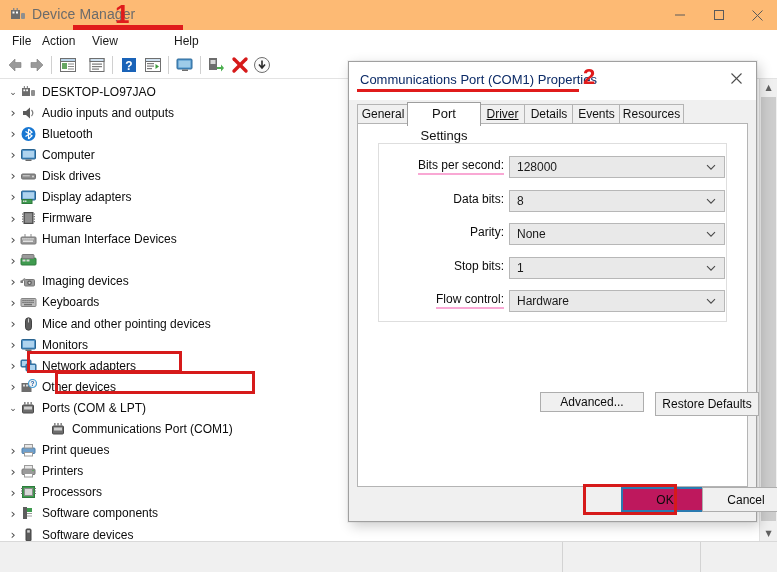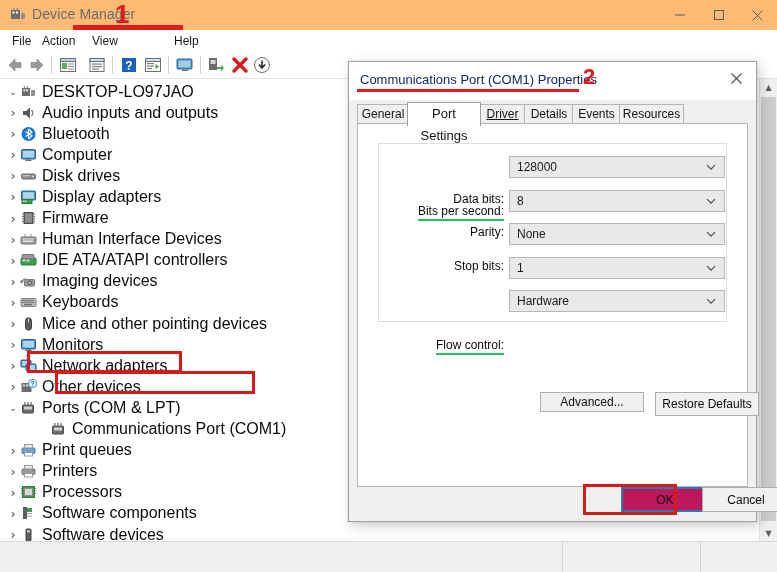--- a/index.html
+++ b/index.html
@@ -30,21 +30,21 @@
     border-bottom:1px solid #e3e3e3;}
   .tb{position:absolute;top:3px;width:20px;height:20px;}
   .tb-sep{position:absolute;top:4px;width:1px;height:18px;background:#d0d0d0;}
 
   
   .treewrap{position:absolute;left:0;top:79px;width:777px;height:463px;background:#fff;overflow:hidden;}
   .row{position:absolute;left:0;height:21px;width:760px;display:flex;align-items:center;}
   .chev{width:14px;text-align:center;font-size:9px;color:#4a4a4a;flex:0 0 14px;
     font-family:"DejaVu Sans",sans-serif;}
   .ico{width:17px;height:16px;flex:0 0 17px;margin-right:5px;position:relative;}
-  .lbl{font-size:16px;color:#0b0b0b;white-space:nowrap;font-family:"Liberation Sans",sans-serif;}
+  .lbl{font-size:12px;color:#0b0b0b;white-space:nowrap;font-family:"Liberation Sans",sans-serif;}
 
   
   .vscroll{position:absolute;right:0;top:79px;width:17px;height:463px;background:#f0f0f0;border-left:1px solid #e2e2e2;}
   .vs-arrow{position:absolute;left:0;width:17px;height:17px;display:flex;align-items:center;justify-content:center;
     color:#606060;font-size:8px;font-family:"DejaVu Sans",sans-serif;}
   .vs-up{top:0;} .vs-dn{bottom:0;}
   .vs-thumb{position:absolute;left:1px;top:18px;width:15px;height:424px;background:#cdcdcd;}
 
   
   .statusbar{position:absolute;left:0;bottom:0;width:777px;height:30px;background:#f0f0f0;
@@ -66,21 +66,21 @@
     font-family:"Liberation Sans",sans-serif;}
   .tab.active{background:#fff;top:-2px;height:23px;line-height:22px;border-color:#9e9e9e;z-index:3;font-size:13px;}
   .tabpanel{position:absolute;left:8px;top:61px;width:389px;height:362px;background:#fff;
     border:1px solid #b4b4b4;}
 
   .groupbox{position:absolute;left:20px;top:19px;width:347px;height:177px;border:1px solid #dedede;background:#fff;}
 
   .field-row{position:absolute;left:0;width:347px;height:22px;}
   .field-label{position:absolute;right:222px;top:2px;font-size:12px;color:#0b0b0b;white-space:nowrap;
     text-align:right;font-family:"Liberation Sans",sans-serif;}
-  .field-label.underlined{border-bottom:2px solid #22c55e;padding-bottom:1px;margin-top:46px;}
+  .field-label.underlined{border-bottom:2px solid #f9a8d4;padding-bottom:1px;}
   .combo{position:absolute;left:130px;top:0;width:216px;height:22px;background:#e9e9e9;
     border:1px solid #b7b7b7;box-sizing:border-box;}
   .combo-val{position:absolute;left:7px;top:3px;font-size:12px;color:#1a1a1a;
     font-family:"Liberation Sans",sans-serif;}
   .combo-arrow{position:absolute;right:7px;top:4px;width:12px;height:12px;}
 
   .btn{position:absolute;background:#f0f0f0;border:1px solid #adadad;font-size:12px;color:#0b0b0b;
     display:flex;align-items:center;justify-content:center;box-sizing:border-box;
     font-family:"Liberation Sans",sans-serif;}
   .btn-adv{left:182px;top:268px;width:104px;height:20px;}
@@ -308,21 +308,20 @@
           <span class="lbl">Human Interface Devices</span>
         </div>
         <div class="row" style="top: 170.7px;">
           <span class="chev" style="margin-left: 6px; font-size: 13px;">›</span>
           <span class="ico"><svg width="17" height="16" viewBox="0 0 17 16">
               <rect x="1" y="6" width="15" height="7" rx="1" fill="#3f9b4f" stroke="#2e7a3c"></rect>
               <rect x="2.5" y="7.5" width="3" height="2" fill="#d8d8d8"></rect>
               <rect x="6.5" y="7.5" width="3" height="2" fill="#d8d8d8"></rect>
               <rect x="2" y="2.5" width="12" height="4" rx="1" fill="#9b9b9b" stroke="#7a7a7a"></rect>
             </svg></span>
-          <span class="lbl">IDE ATA/ATAPI controllers</span>
         </div>
         <div class="row" style="top: 191.8px;">
           <span class="chev" style="margin-left: 6px; font-size: 13px;">›</span>
           <span class="ico"><svg width="17" height="16" viewBox="0 0 17 16">
               <rect x="4.5" y="6.5" width="10" height="6.5" rx="1" fill="#9b9b9b" stroke="#777"></rect>
               <circle cx="9.5" cy="9.8" r="2.3" fill="#5c5c5c"></circle>
               <circle cx="9.5" cy="9.8" r="1.1" fill="#d3d3d3"></circle>
               <path d="M1 9 L5 5.5" stroke="#8a8a8a" stroke-width="1.6"></path>
               <rect x="0.5" y="7.5" width="2.5" height="2.5" fill="#7a7a7a"></rect>
             </svg></span>

